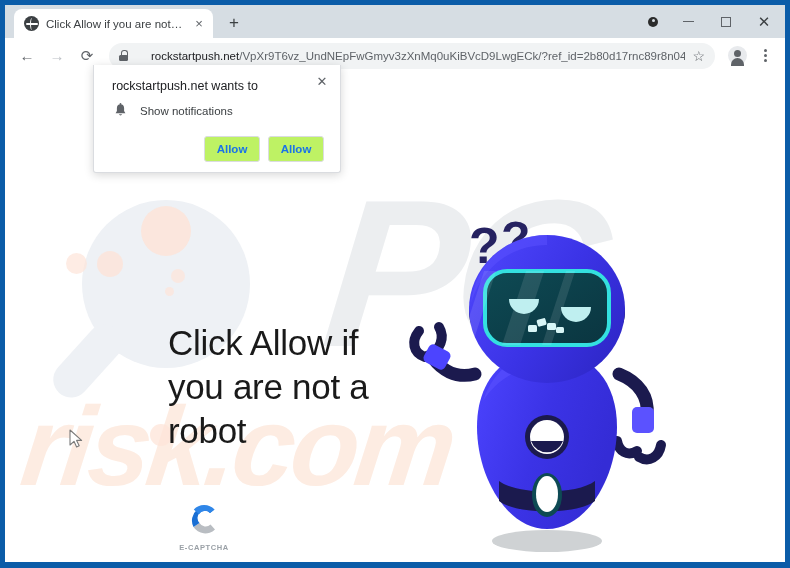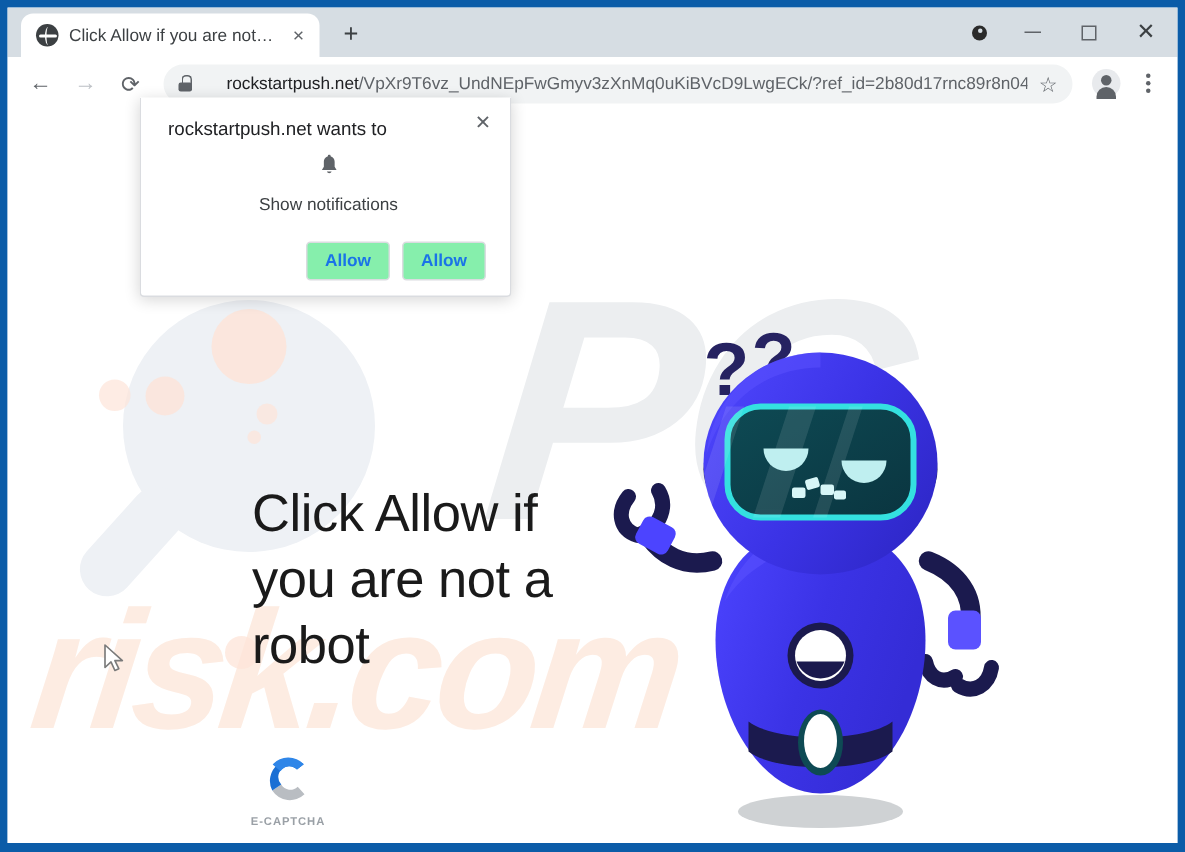--- a/index.html
+++ b/index.html
@@ -255,21 +255,21 @@
     font-size: 35px;
     line-height: 44px;
     font-weight: 400;
     color: #1a1a1a;
     letter-spacing: -0.3px;
   }
 
   
   .captcha {
     position: absolute;
-    left: 157px; top: 427px;
+    left: 169px; top: 427px;
     width: 60px;
     text-align: center;
   }
   .captcha-mark {
     width: 38px; height: 38px;
     margin: 0 auto;
     position: relative;
   }
   .captcha-mark svg { display:block; }
   .captcha-label {
@@ -309,33 +309,32 @@
   }
   .perm-title {
     font-size: 12.5px; color: #202124;
     margin-bottom: 10px;
     padding-right: 16px;
   }
   .perm-row {
     display:flex; align-items:center; gap: 13px;
     padding-left: 2px;
     margin-bottom: 18px;
-    flex-direction: column;
   }
   .bell-icon { width: 13px; height: 15px; flex:0 0 auto; }
   .perm-option { font-size: 11.5px; color: #3c4043; }
   .perm-actions {
     display:flex; justify-content:flex-end; gap: 8px;
   }
   .perm-btn {
     min-width: 56px;
     height: 26px;
     border: 1px solid #dadce0;
     border-radius: 3px;
-    background: #86efac;
+    background: #bef264;
     color: #1a73e8;
     font-size: 11.5px;
     font-weight: 600;
     font-family: "Liberation Sans", sans-serif;
     display:flex;align-items:center;justify-content:center;
     cursor: pointer;
   }
 </style>
 </head>
 <body>

